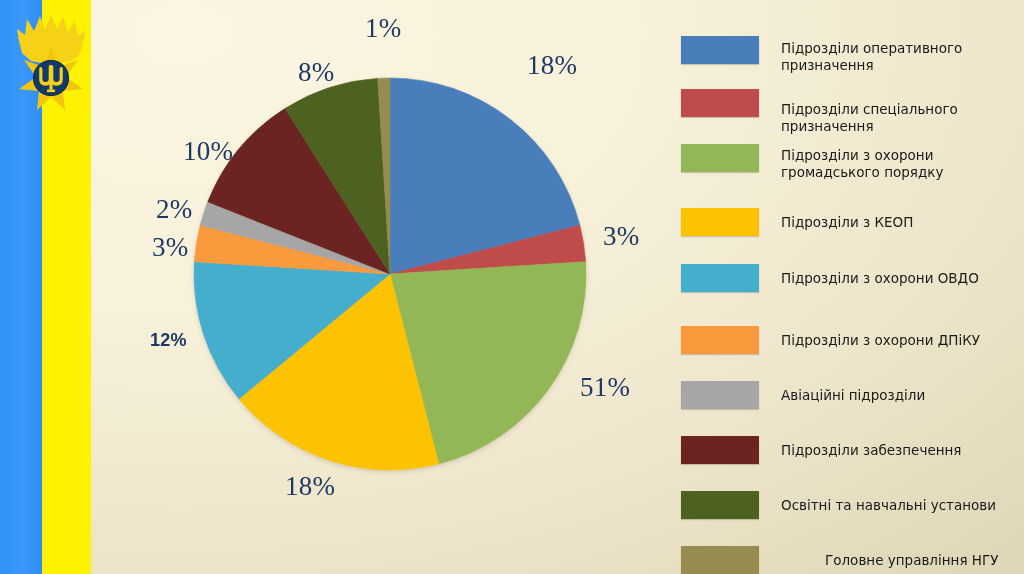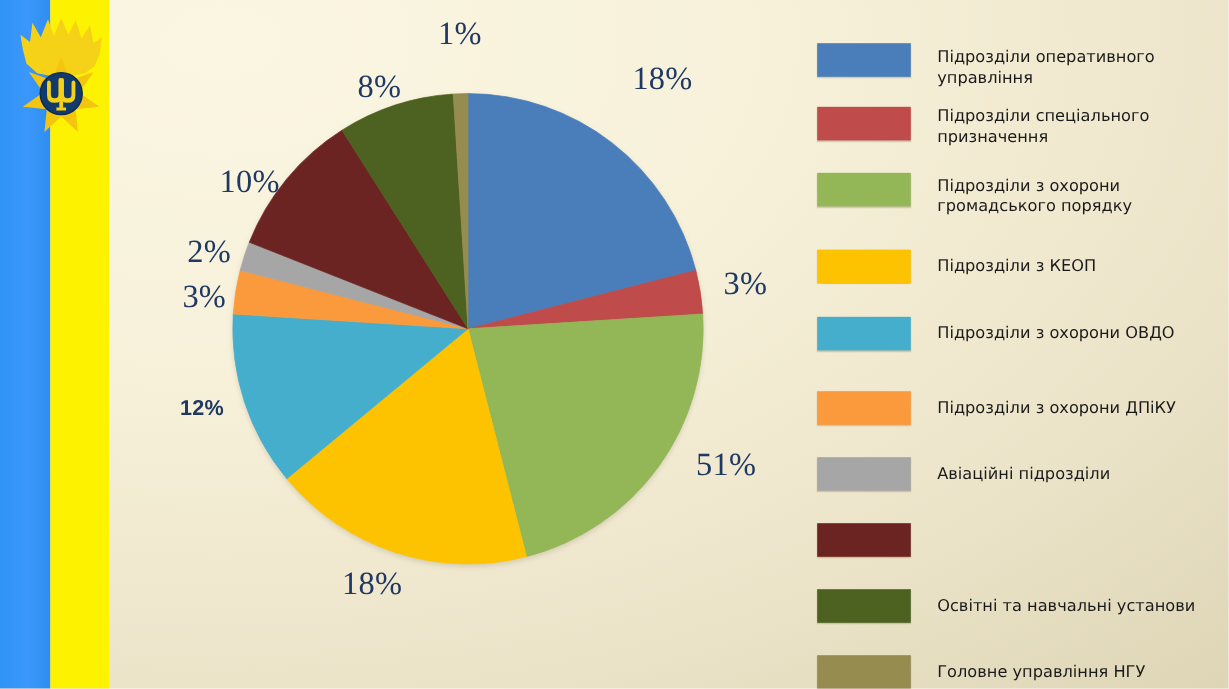--- a/index.html
+++ b/index.html
@@ -109,25 +109,25 @@
       <div class="dlabel" style="left: 156px; top: 196px;">2%</div>
       <div class="dlabel" style="left: 183px; top: 138px;">10%</div>
       <div class="dlabel" style="left: 298px; top: 59px;">8%</div>
       <div class="dlabel" style="left: 365px; top: 15px;">1%</div>
     </div>
 
   <div id="legend">
       <div class="legend-row" style="top: 18px;">
         <div class="swatch" style="background: rgb(74, 126, 187);"></div>
         <div class="legend-label" style="margin-top: 4px;">Підрозділи оперативного
-управління</div>
+призначення</div>
       </div>
       <div class="legend-row" style="top: 71px;">
         <div class="swatch" style="background: rgb(191, 75, 75);"></div>
-        <div class="legend-label" style="margin-top: 0px;"> Підрозділи спеціального
+        <div class="legend-label" style="margin-top: 12px;"> Підрозділи спеціального
 призначення</div>
       </div>
       <div class="legend-row" style="top: 190px;">
         <div class="swatch" style="background: rgb(253, 195, 0);"></div>
         <div class="legend-label" style="margin-top: 6px;">Підрозділи з КЕОП</div>
       </div>
       <div class="legend-row" style="top: 126px;">
         <div class="swatch" style="background: rgb(147, 183, 86);"></div>
         <div class="legend-label" style="margin-top: 3px;"> Підрозділи з охорони
   громадського порядку</div>
@@ -139,24 +139,25 @@
       <div class="legend-row" style="top: 308px;">
         <div class="swatch" style="background: rgb(251, 154, 60);"></div>
         <div class="legend-label" style="margin-top: 6px;">Підрозділи з охорони ДПіКУ</div>
       </div>
       <div class="legend-row" style="top: 363px;">
         <div class="swatch" style="background: rgb(166, 166, 166);"></div>
         <div class="legend-label" style="margin-top: 6px;">Авіаційні підрозділи</div>
       </div>
       <div class="legend-row" style="top: 418px;">
         <div class="swatch" style="background: rgb(107, 36, 34);"></div>
+        <div class="legend-label" style="margin-top: 6px;">Підрозділи забезпечення</div>
       </div>
       <div class="legend-row" style="top: 473px;">
         <div class="swatch" style="background: rgb(77, 97, 33);"></div>
         <div class="legend-label" style="margin-top: 6px;">Освітні та навчальні установи</div>
       </div>
-      <div class="legend-row" style="top: 528px;">
+      <div class="legend-row" style="top: 528px; gap: 44px;">
         <div class="swatch" style="background: rgb(151, 140, 80);"></div>
         <div class="legend-label" style="margin-top: 6px;">Головне управління НГУ</div>
       </div>
     </div>
 
 </div>
 
 </body></html>

